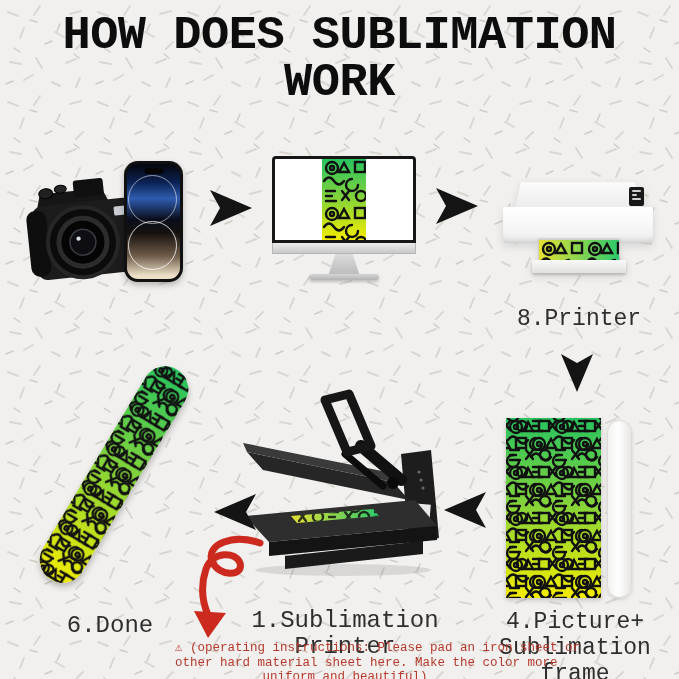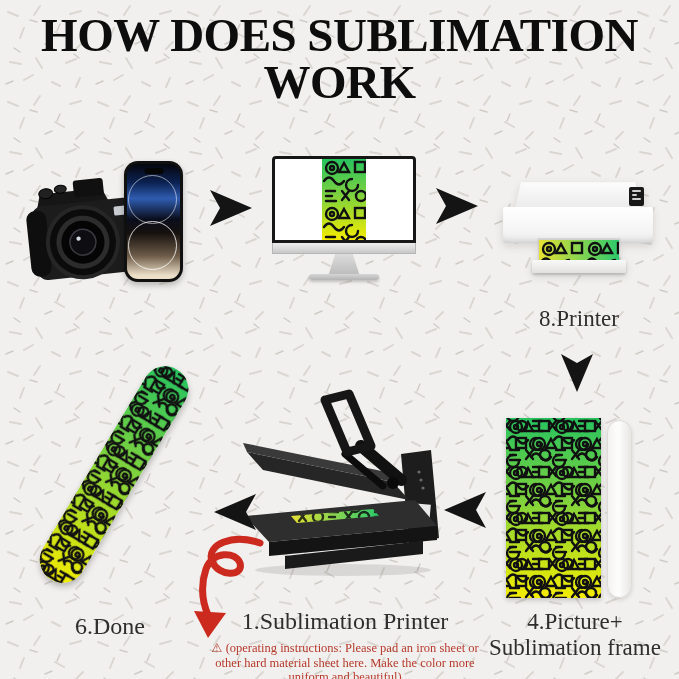--- a/index.html
+++ b/index.html
@@ -1,20 +1,20 @@
 <!DOCTYPE html>
 <html><head>
 <meta charset="utf-8">
 <style>
   * { margin:0; padding:0; box-sizing:border-box; }
   html,body { background:#ffffff; }
   .canvas{
     position:relative; width:679px; height:679px; overflow:hidden;
     background:#f2f0ee;
-    font-family:Liberation Serif, serif;
+    font-family:Liberation Mono, monospace;
   }
   .speckles{ position:absolute; inset:0; pointer-events:none; }
   .abs{ position:absolute; }
 
   
   .title{
     position:absolute; top:12px; left:0; width:679px; text-align:center;
     font-weight:900; color:#0d0d0d; font-size:47px; line-height:47px; letter-spacing:-0.5px;
   }
   .title span{ display:block; }

